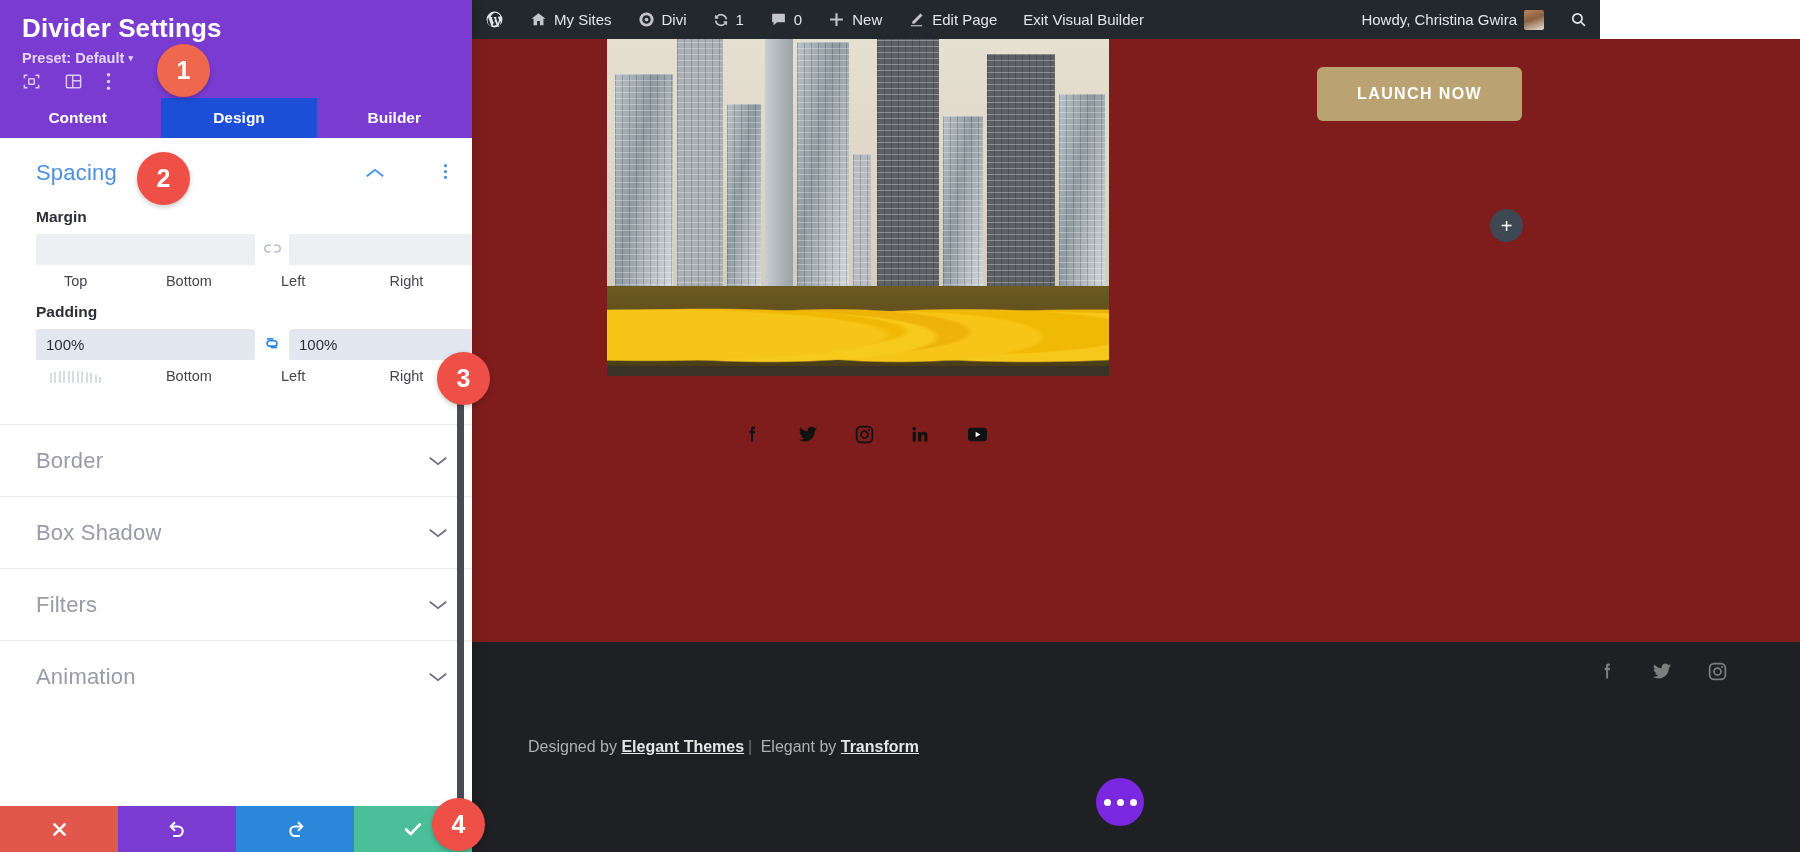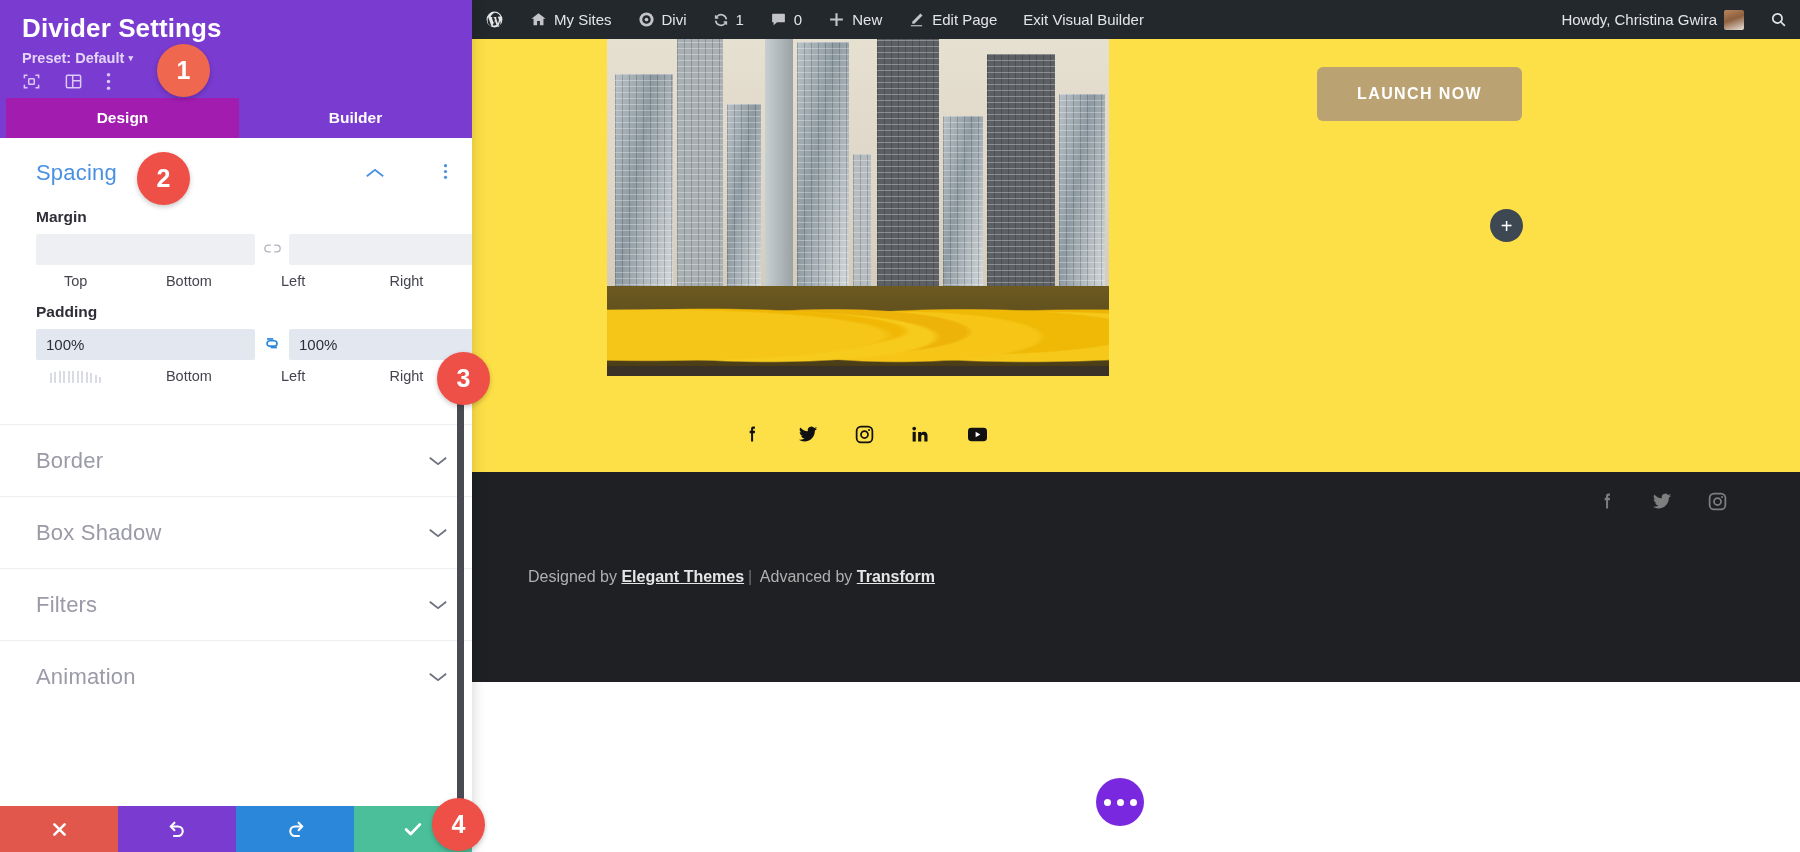--- a/index.html
+++ b/index.html
@@ -25,21 +25,21 @@
   .panel-preset .caret { font-size: 9px; position: relative; top: -2px; }
   .head-icons { display: flex; align-items: center; gap: 23px; padding-top: 6px; }
   .head-icons .hicon { color: #DCC9F5; display: flex; align-items: center; justify-content: center; cursor: pointer; }
 
   .tabs { display: flex; background: #7A3BD1; height: 40px; }
   .tab {
     flex: 1; display: flex; align-items: center; justify-content: center;
     color: #fff; font-size: 15.5px; font-weight: bold; cursor: pointer;
     background: #7A3BD1;
   }
-  .tab.active { background: #a21caf; margin-left: 6px; }
+  .tab.active { background: #1d4ed8; margin-left: 6px; }
 
   .panel-body { flex: 1; position: relative; overflow: hidden; background: #fff; }
 
   .sec-head { display: flex; align-items: center; padding: 22px 24px 8px 36px; position: relative; gap: 40px; }
   .sec-title { font-size: 22px; color: #4A90E2; font-weight: normal; letter-spacing: .2px; }
   .sec-title.collapsed { color: #9A9AA8; }
   .sec-head .sp { flex: 1; }
   .chev { color: #4A90E2; font-size: 16px; cursor: pointer; display:flex; align-items:center; }
   .chev.grey { color: #8A8A99; }
   .kebab { color: #4A90E2; font-size: 17px; margin-left: 18px; cursor: pointer; letter-spacing: 0; line-height: 1; }
@@ -87,33 +87,33 @@
     display: flex; align-items: center; justify-content: center;
     box-shadow: 0 2px 5px rgba(0,0,0,.22); z-index: 60;
   }
   #badge1 { left: 157px; top: 44px;  width: 53px; height: 53px; font-size: 25px; background:#F0674F; }
   #badge2 { left: 137px; top: 152px; width: 53px; height: 53px; font-size: 25px; background:#EE4F46; }
   #badge3 { left: 437px; top: 352px; width: 53px; height: 53px; font-size: 25px; background:#EE4F46; }
   #badge4 { left: 432px; top: 798px; width: 53px; height: 53px; font-size: 25px; background:#EE4F46; }
 
   
   .adminbar {
-    position: absolute; left: 472px; top: 0; width: 1328px; height: 39px;
+    position: absolute; left: 472px; top: 0; width: 1128px; height: 39px;
     background: #23282D; display: flex; align-items: center;
     color: #E4E5E6; font-size: 15px; z-index: 20;
   }
   .ab-item { display: flex; align-items: center; gap: 7px; padding: 0 13px; height: 39px; cursor: pointer; white-space: nowrap; }
   .ab-item .g { color: #E4E5E6; display: flex; align-items: center; }
   .ab-spacer { flex: 1; }
   .ab-avatar { width: 20px; height: 20px; border-radius: 2px; background: linear-gradient(160deg,#b8875f 0%,#8d5f3d 45%,#e8e2dc 100%); display:inline-block; }
 
   
   .page {
-    position: absolute; left: 472px; top: 39px; width: 1328px; height: 643px;
-    background: #fde047; overflow: hidden;
+    position: absolute; left: 472px; top: 39px; width: 1328px; height: 813px;
+    background: #7f1d1d; overflow: hidden;
   }
   .photo {
     position: absolute; left: 135px; top: -10px; width: 502px; height: 347px;
     overflow: hidden; background: #cfd6dc;
   }
   .sky { position:absolute; inset:0; background: linear-gradient(180deg,#e7e1d2 0%,#ded6c6 45%,#cdc4b2 100%); }
   .bld { position: absolute; bottom: 72px; background: #9aa2a8; }
   .bld.glass { background: linear-gradient(100deg,#b9c2c7 0%,#8e9aa2 40%,#d8ddde 100%); }
   .bld.dark  { background: #5c5f63; }
   .bld.grid::after {
@@ -300,21 +300,21 @@
       <span class="s">
         <svg width="23" height="19" viewBox="0 0 24 20" fill="#111">
             <rect x="2" y="3" width="20" height="14" rx="3.6"></rect>
             <path d="M10 7.2 15 10l-5 2.8z" fill="#fff"></path>
           </svg>
       </span>
     </div>
 
     <div class="footer">
       <div class="footer-text">
-        <span>Designed by </span><b>Elegant Themes</b><span class="bar">|</span><span> Advanced by </span><b>Transform</b>
+        <span>Designed by </span><b>Elegant Themes</b><span class="bar">|</span><span> Elegant by </span><b>Transform</b>
       </div>
       <div class="footer-socials">
         <span class="s">
           <svg width="20" height="22" viewBox="0 0 24 24" fill="#7E7E7E">
               <path d="M15.6 8.2h-2.3V6.7c0-.7.5-.9.8-.9h1.4V3.1L13.6 3c-2.2 0-2.7 1.6-2.7 2.7v2.5H9.2v2.8h1.7V21h2.4v-9.9h2.1z"></path>
             </svg>
         </span>
         <span class="s">
           <svg width="22" height="22" viewBox="0 0 24 24" fill="#7E7E7E">
               <path d="M22 5.9a7.9 7.9 0 0 1-2.3.7 4 4 0 0 0 1.8-2.2 8 8 0 0 1-2.6 1A4 4 0 0 0 11.9 9 11.4 11.4 0 0 1 3.6 4.8a4 4 0 0 0 1.3 5.4 4 4 0 0 1-1.9-.5 4 4 0 0 0 3.2 4 4 4 0 0 1-1.8.1 4 4 0 0 0 3.7 2.8A8 8 0 0 1 2 18.3a11.3 11.3 0 0 0 6.1 1.8c7.4 0 11.4-6.1 11.4-11.4v-.5A8 8 0 0 0 22 5.9z"></path>
@@ -366,20 +366,21 @@
                 <circle cx="3" cy="3" r="2.1"></circle>
                 <circle cx="3" cy="11" r="2.1"></circle>
                 <circle cx="3" cy="19" r="2.1"></circle>
               </svg>
           </span>
         </div>
       </div>
     </div>
 
     <div class="tabs">
+      <div class="tab">Content</div>
       <div class="tab active">Design</div>
       <div class="tab">Builder</div>
     </div>
 
     <div class="panel-body">
 
       <div class="sec-head">
         <span class="sec-title">Spacing</span>
         <span class="sp"></span>
         <span class="chev">

